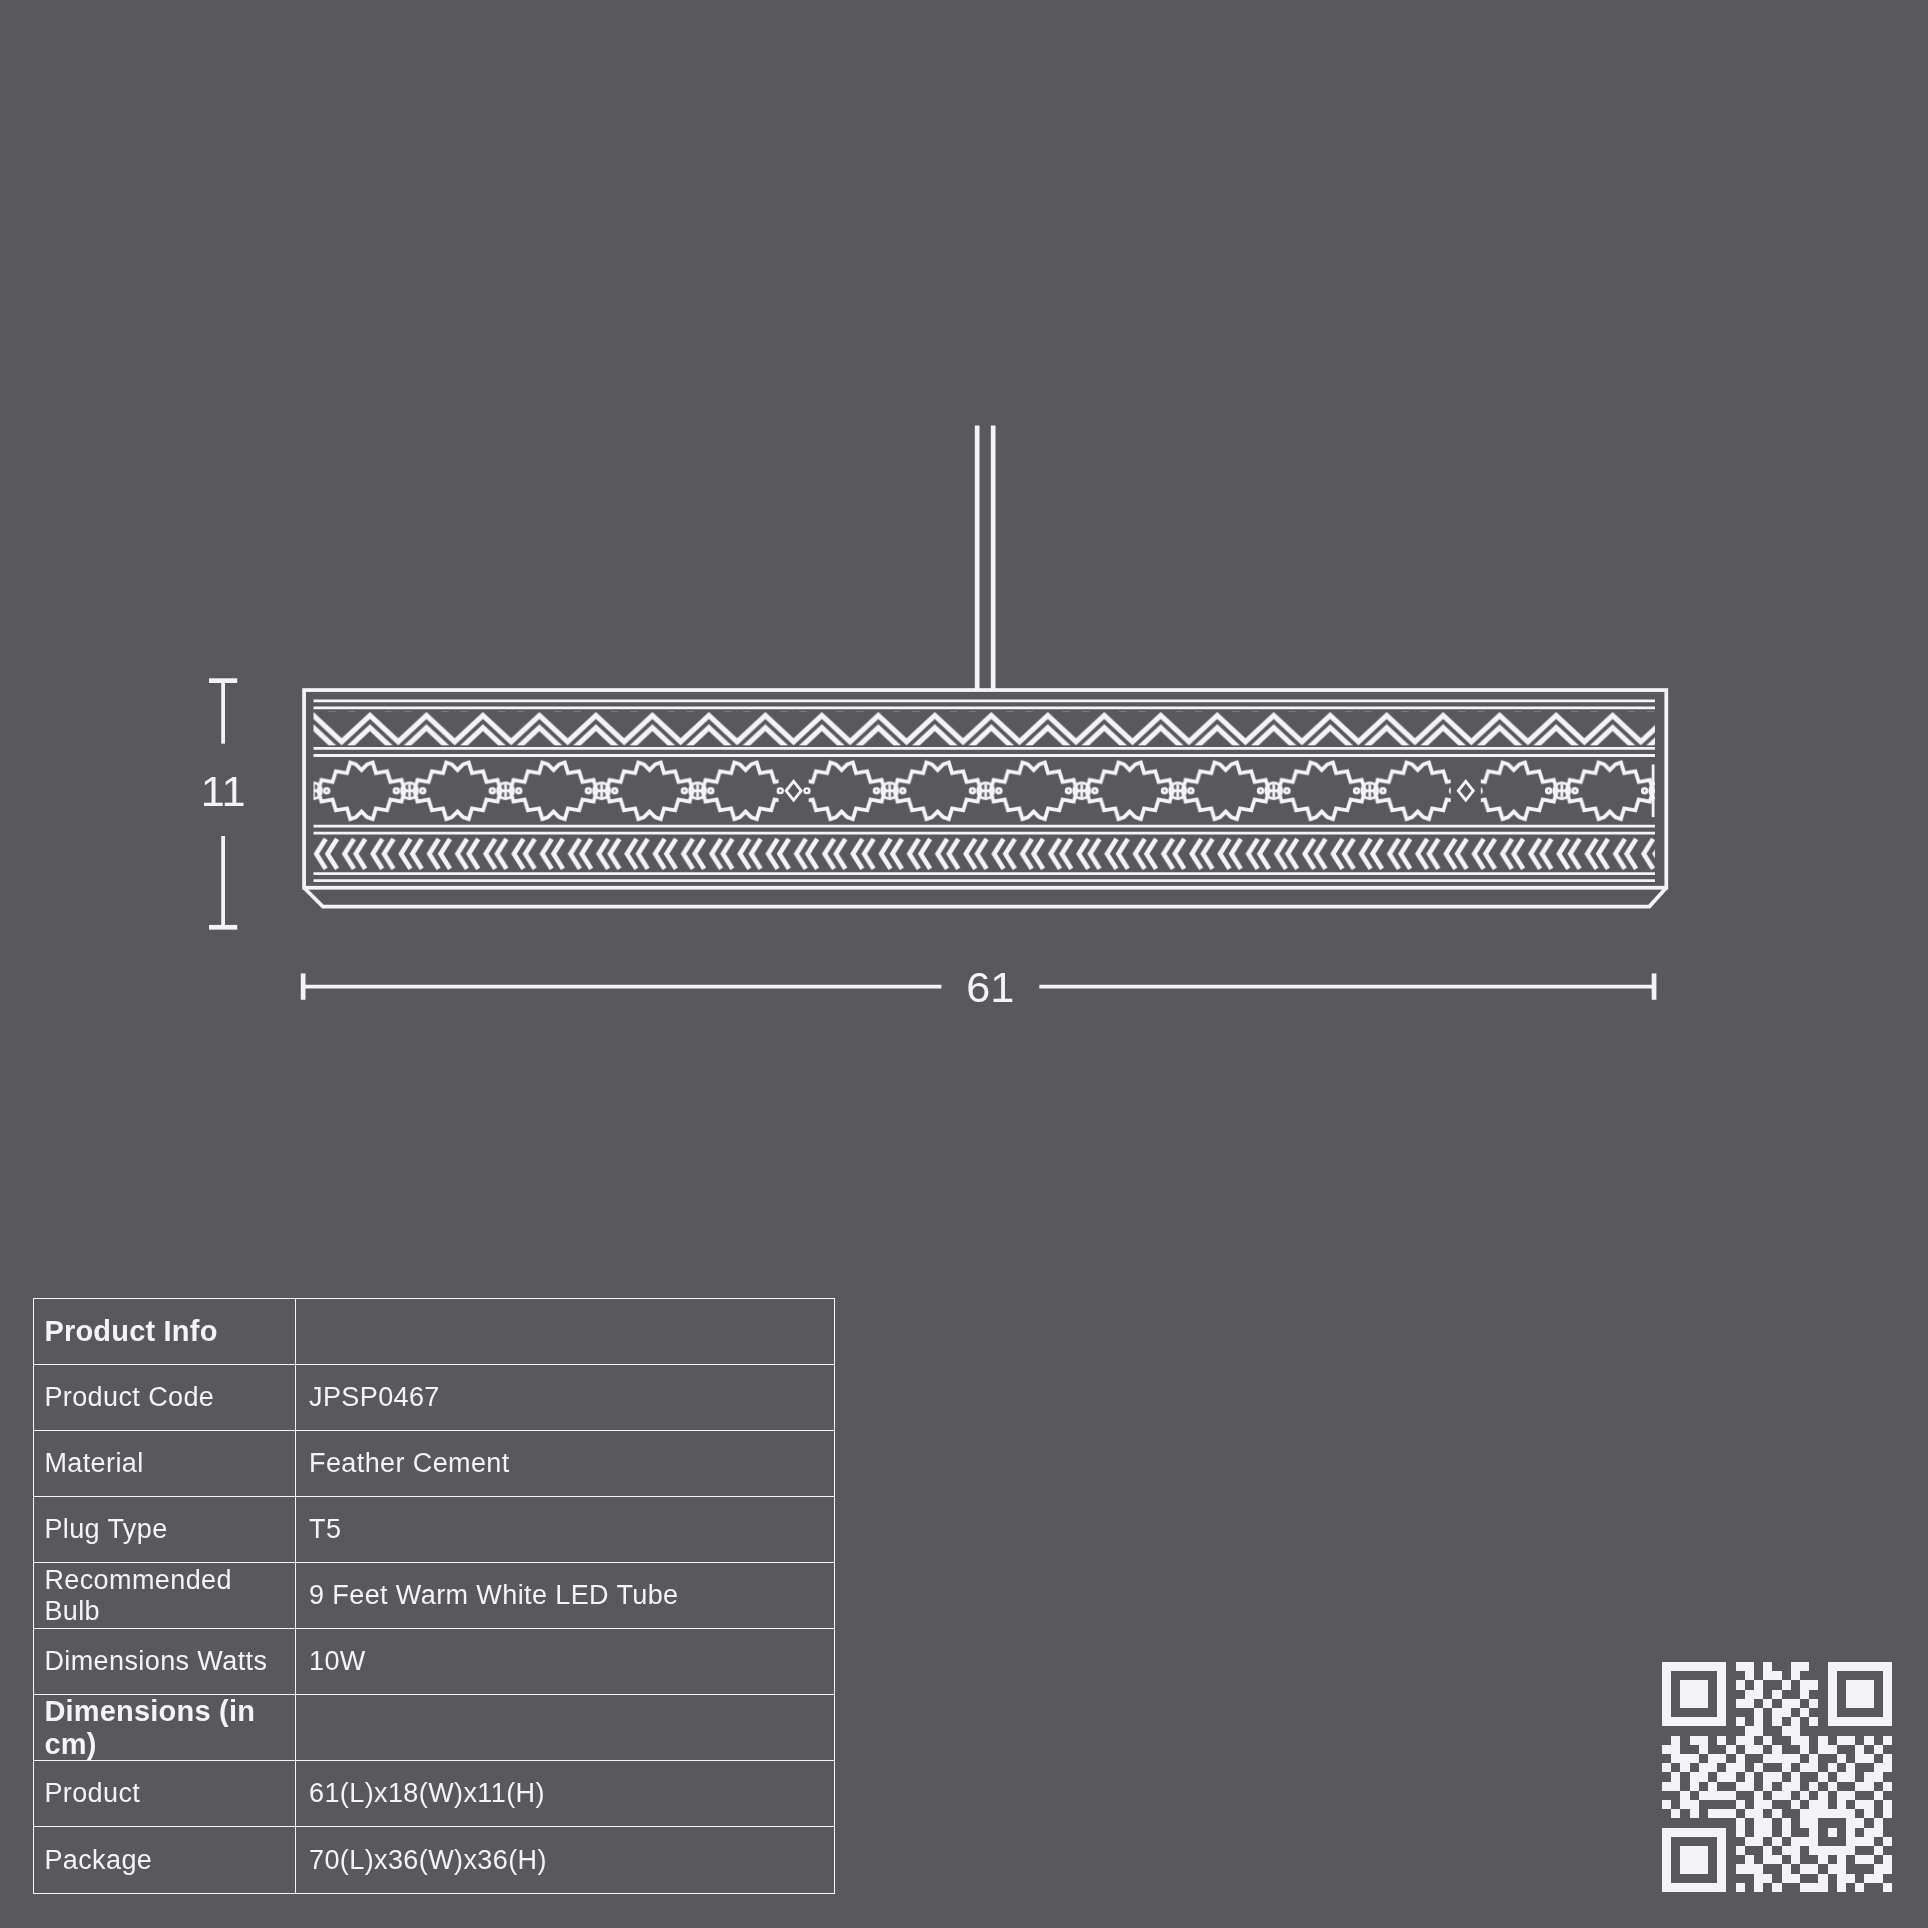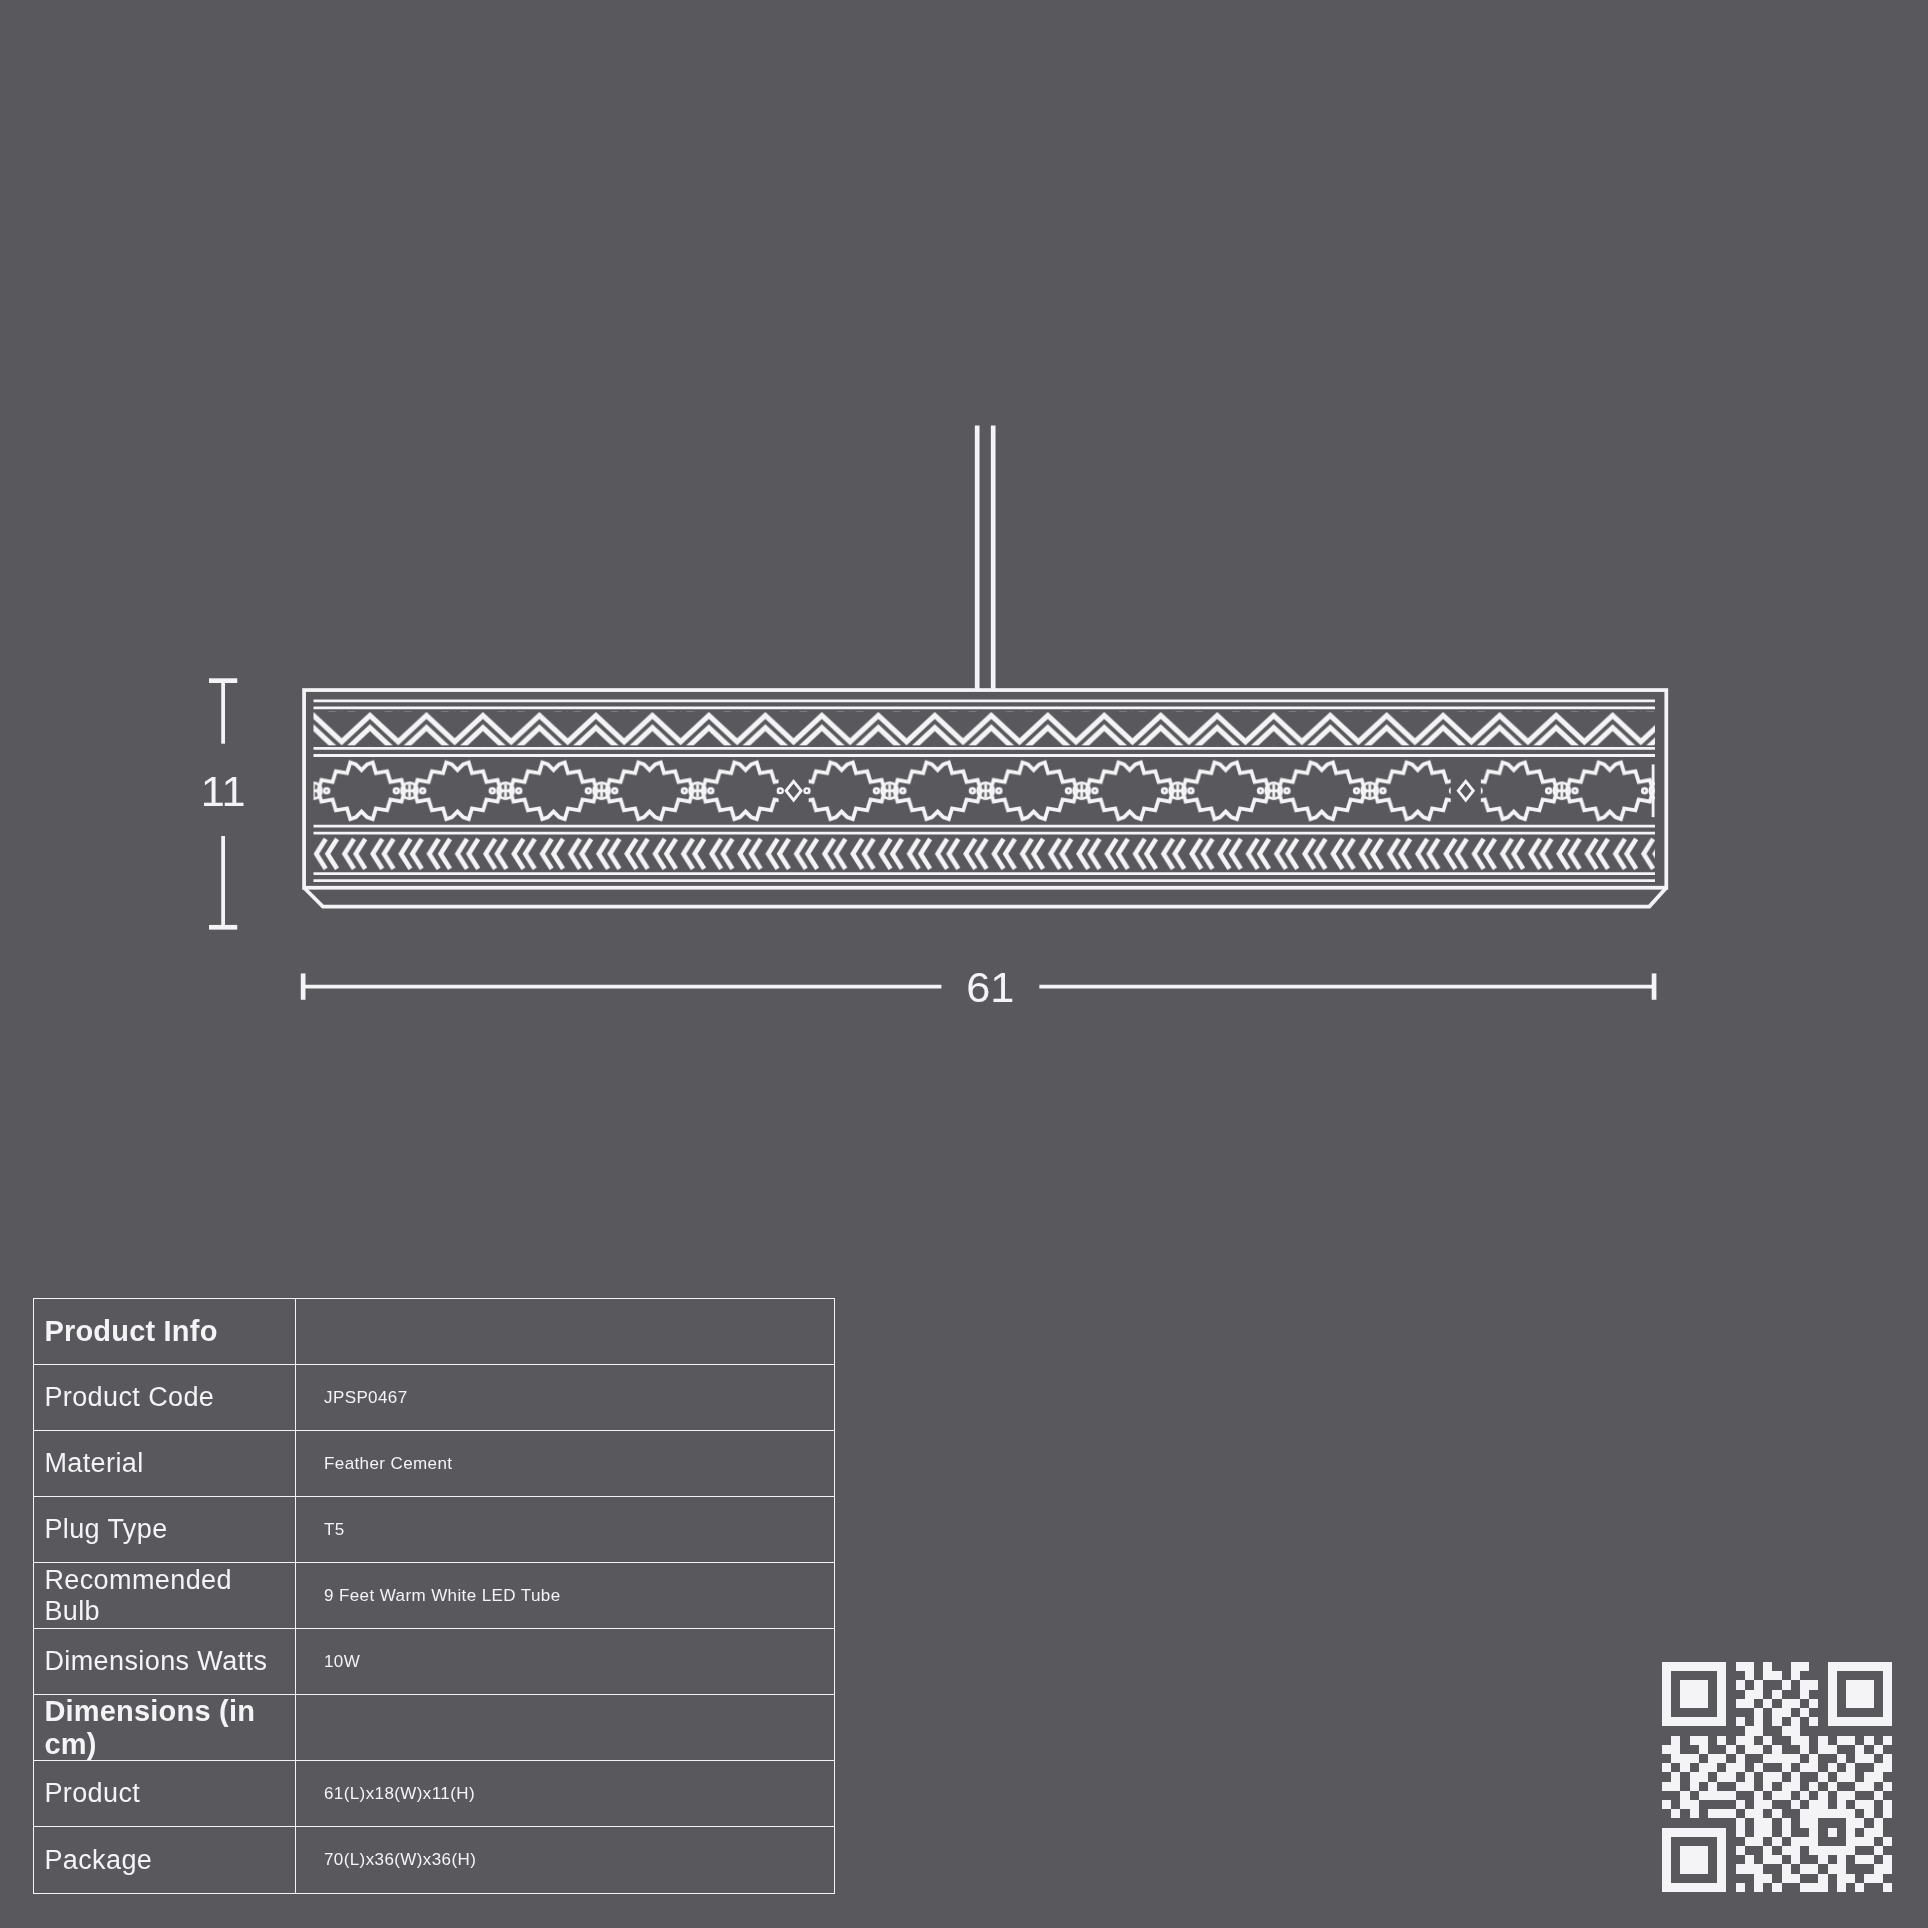--- a/index.html
+++ b/index.html
@@ -15,32 +15,31 @@
   
   .spec-table{
     position:absolute;left:33px;top:1298px;width:802px;
     border:1.9px solid var(--ink,#f4f3f5);
     box-sizing:border-box;
     color:var(--ink,#f4f3f5);
   }
   .t-row{
     display:flex;height:66px;box-sizing:border-box;
     border-bottom:1.9px solid var(--ink,#f4f3f5);
-    gap:15px;
   }
   .t-row:last-child{border-bottom:none;}
   .t-row .cl{
     width:262px;box-sizing:border-box;flex:none;
     border-right:1.9px solid var(--ink,#f4f3f5);
     display:flex;align-items:center;
     padding-left:10.4px;font-size:27px;letter-spacing:0.4px;
   }
   .t-row .cr{
     flex:1;display:flex;align-items:center;
-    padding-left:13px;font-size:17px;letter-spacing:0.4px;
+    padding-left:13px;font-size:27px;letter-spacing:0.4px;
   }
   .t-row.hdr .cl{font-weight:bold;font-size:29px;letter-spacing:0.2px;}
 
   
   .qr{position:absolute;left:1662px;top:1662px;width:230px;height:230px;}
 </style>
 </head>
 <body style="--bg: #59585d; --ink: #f4f3f5;">
 
 <div class="canvas">

